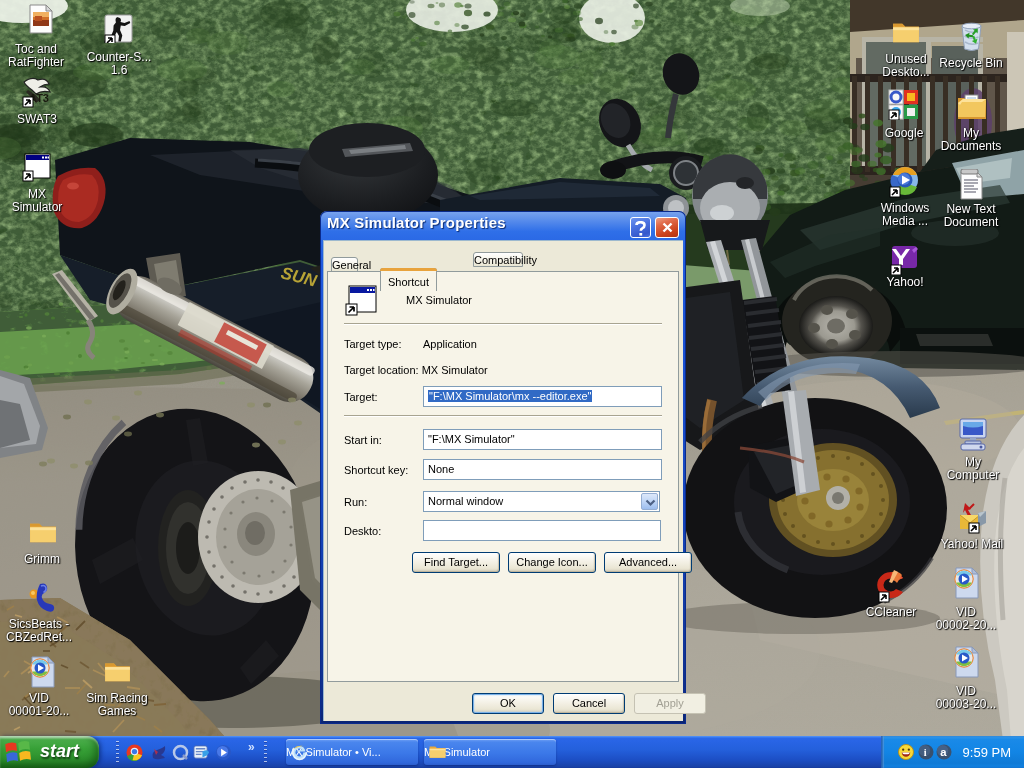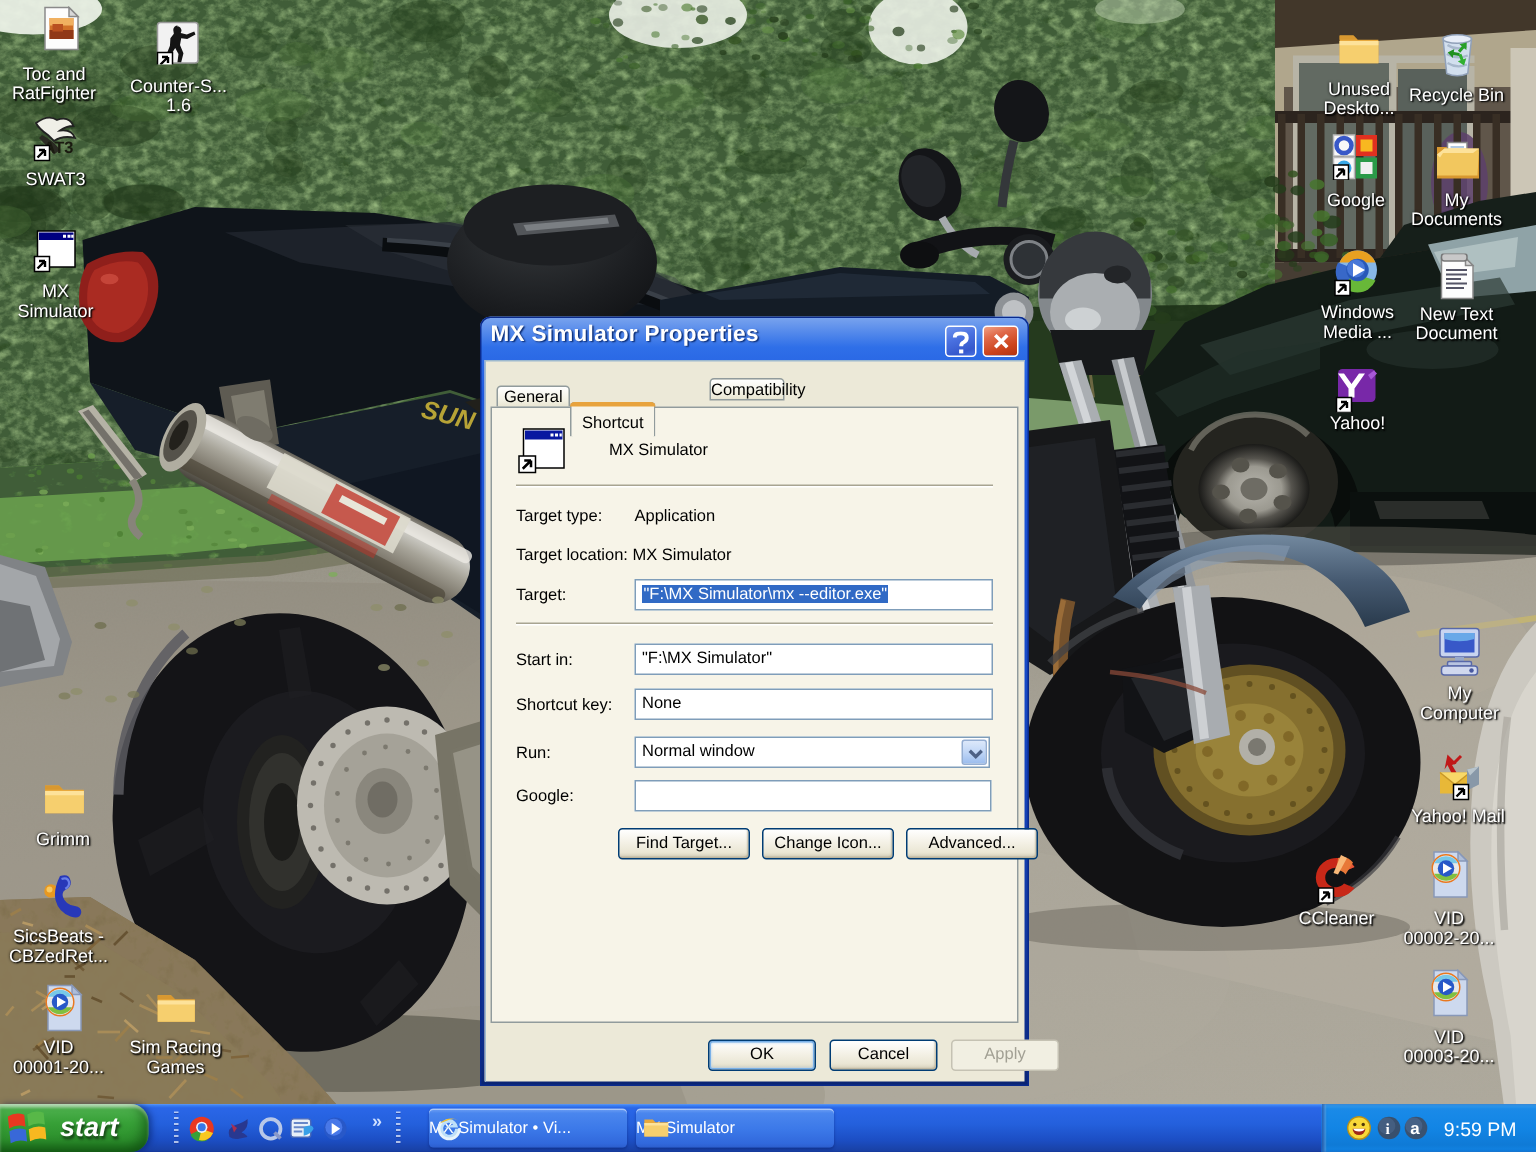--- a/index.html
+++ b/index.html
@@ -1001,21 +1001,21 @@
 <div id="dlg">
  <div id="dlgtitle">MX Simulator Properties</div>
  <div id="btnhelp" class="capbtn"><svg width="11" height="15" viewBox="0 0 11 15" style="margin-top:3px">
         <path d="M1.5,4 Q1.5,1.2 5.5,1.2 Q9.5,1.2 9.5,4.2 Q9.5,6.2 7.5,7.2 Q5.8,8 5.8,9.8" stroke="#fff" stroke-width="2.6" fill="none"></path>
         <rect x="4.4" y="12" width="2.8" height="2.6" fill="#fff"></rect>
       </svg></div>
  <div id="btnclose" class="capbtn"><svg width="13" height="13" viewBox="0 0 13 13" style="margin-top:3px">
         <path d="M2.5,2.5 L10.5,10.5 M10.5,2.5 L2.5,10.5" stroke="#fff" stroke-width="2.4"></path>
       </svg></div>
  <div id="dlgclient">
-  <div class="tab" style="left:8px;top:17px;width:49px;">General</div>
+  <div class="tab" style="left:8px;top:17px;width:27px;">General</div>
   <div class="tab" id="tabsel" style="left:57px;top:9px;width:57px;line-height:26px;margin-top:19px;">Shortcut</div>
   <div class="tab" style="left:114px;top:12px;width:50px;margin-left:36px;">Compatibility</div>
   <div id="pane">
    <svg style="position:absolute;left:17px;top:13px" width="32" height="31" viewBox="0 0 32 31">
           <rect x="4" y="1" width="27" height="26" fill="#fff" stroke="#000"></rect>
           <rect x="5" y="2" width="25" height="6" fill="#0818a0"></rect>
           <rect x="22" y="4" width="2" height="2" fill="#fff"></rect>
           <rect x="25" y="4" width="2" height="2" fill="#fff"></rect>
           <rect x="28" y="4" width="1.5" height="2" fill="#fff"></rect>
           <rect x="1" y="19" width="11" height="11" fill="#fff" stroke="#000"></rect>
@@ -1032,21 +1032,21 @@
    <div class="lbl" style="left:16px;top:162px;">Start in:</div>
    <div class="fld" style="left:95px;top:157px;width:239px;">"F:\MX Simulator"</div>
    <div class="lbl" style="left:16px;top:192px;">Shortcut key:</div>
    <div class="fld" style="left:95px;top:187px;width:239px;">None</div>
    <div class="lbl" style="left:16px;top:224px;">Run:</div>
    <div class="fld" id="combo" style="left:95px;top:219px;width:237px;">Normal window<span class="arrow">
             <svg width="11" height="8" viewBox="0 0 11 8">
               <path d="M1.5,1.5 L5.5,5.5 L9.5,1.5" stroke="#4d6185" stroke-width="2.2" fill="none"></path>
             </svg>
           </span></div>
-   <div class="lbl" style="left:16px;top:253px;">Google:</div>
+   <div class="lbl" style="left:16px;top:253px;">Deskto:</div>
    <div class="fld" style="left:95px;top:248px;width:238px;"></div>
    <div class="xpbtn" style="left:54px;top:280px;width:88px;">Find Target...</div>
    <div class="xpbtn" style="left:150px;top:280px;width:88px;">Change Icon...</div>
    <div class="xpbtn" style="left:246px;top:280px;width:88px;">Advanced...</div>
   </div>
   <div class="xpbtn foc" style="left:119px;top:453px;width:72px;">OK</div>
   <div class="xpbtn" style="left:200px;top:453px;width:72px;">Cancel</div>
   <div class="xpbtn dis" style="left:281px;top:453px;width:72px;">Apply</div>
  </div>
 </div>

